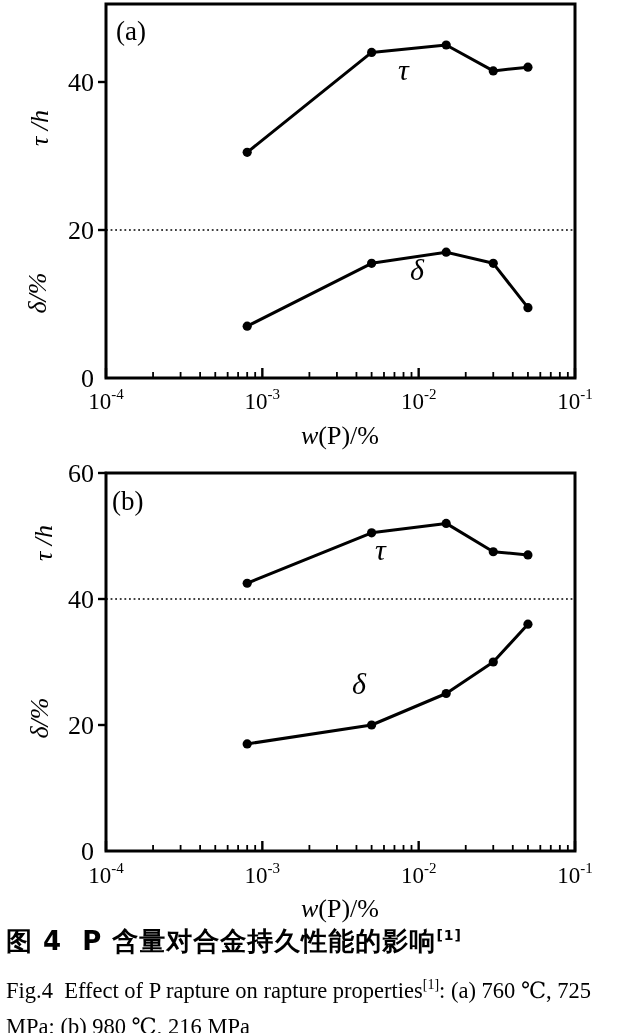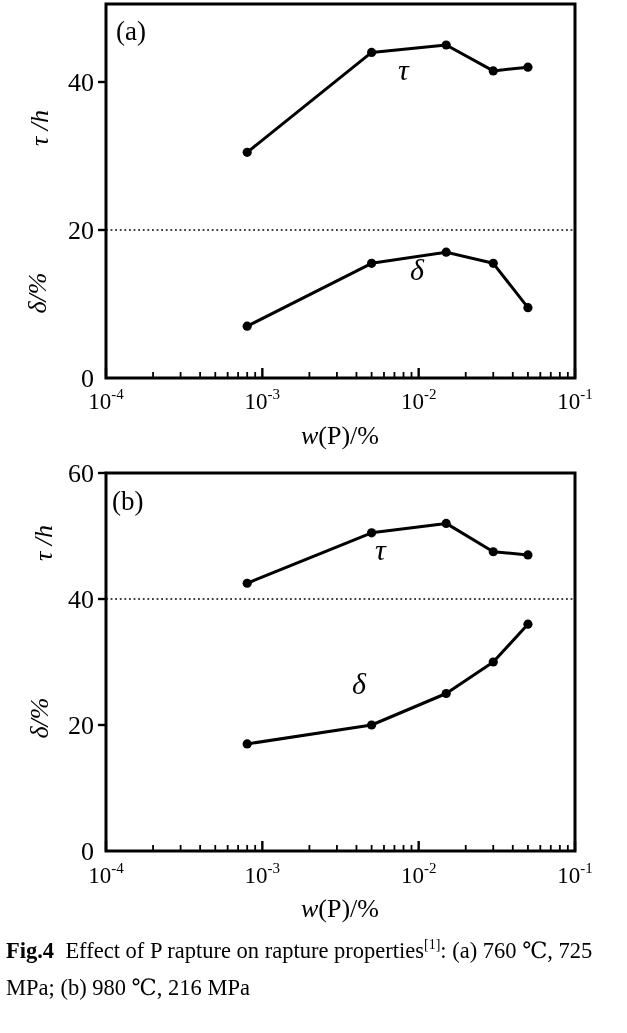--- a/index.html
+++ b/index.html
@@ -14,21 +14,21 @@
   .captions { position:absolute; left:6px; top:918px; width:618px; }
   .cap-cn {
     margin:0; font-size:26px; font-weight:bold; letter-spacing:1px;
     font-family:"DejaVu Sans","Liberation Sans",sans-serif; line-height:34px;
   }
   .cap-cn sup { font-size:14px; font-weight:bold; }
   .cap-en {
     margin:8px 0 0 0; font-size:22.5px; line-height:37px;
     font-family:"Liberation Serif","DejaVu Serif",serif;
   }
-  .cap-en b { font-weight:bold; }
+  .cap-en b { font-weight:normal; }
   .cap-en sup { font-size:14px; }
   text { fill:#000; }
 </style>
 </head>
 <body>
 
 <div class="page">
   <svg id="chart-a" class="chart" width="627" height="450">
       <rect x="106" y="4" width="469" height="374" fill="none" stroke="#000000" stroke-width="3"></rect>
       <line x1="106" y1="378" x2="106" y2="368" stroke="#000000" stroke-width="2.4"></line>
@@ -144,15 +144,16 @@
       <polyline points="247.1830679664072,293.9 371.60564401119757,275 446.1956001657049,243.5 493.2566228211739,212 527.9389773445309,174.20000000000002" fill="none" stroke="#000000" stroke-width="3" stroke-linejoin="round"></polyline>
       <circle cx="247.1830679664072" cy="293.9" r="4.6" fill="#000000"></circle>
       <circle cx="371.60564401119757" cy="275" r="4.6" fill="#000000"></circle>
       <circle cx="446.1956001657049" cy="243.5" r="4.6" fill="#000000"></circle>
       <circle cx="493.2566228211739" cy="212" r="4.6" fill="#000000"></circle>
       <circle cx="527.9389773445309" cy="174.20000000000002" r="4.6" fill="#000000"></circle>
       <text x="352" y="244" font-size="30" font-style="italic">δ</text>
     </svg>
 
   <div class="captions">
+    <p class="cap-cn"><b>图 4</b>&nbsp;&nbsp;<span>P 含量对合金持久性能的影响</span><sup>[1]</sup></p>
     <p class="cap-en"><b>Fig.4</b>&nbsp;<span> Effect of P rapture on rapture properties</span><sup>[1]</sup><span>: (a) 760 ℃, 725 MPa; (b) 980 ℃, 216 MPa</span></p>
   </div>
 </div>
 
 </body></html>

